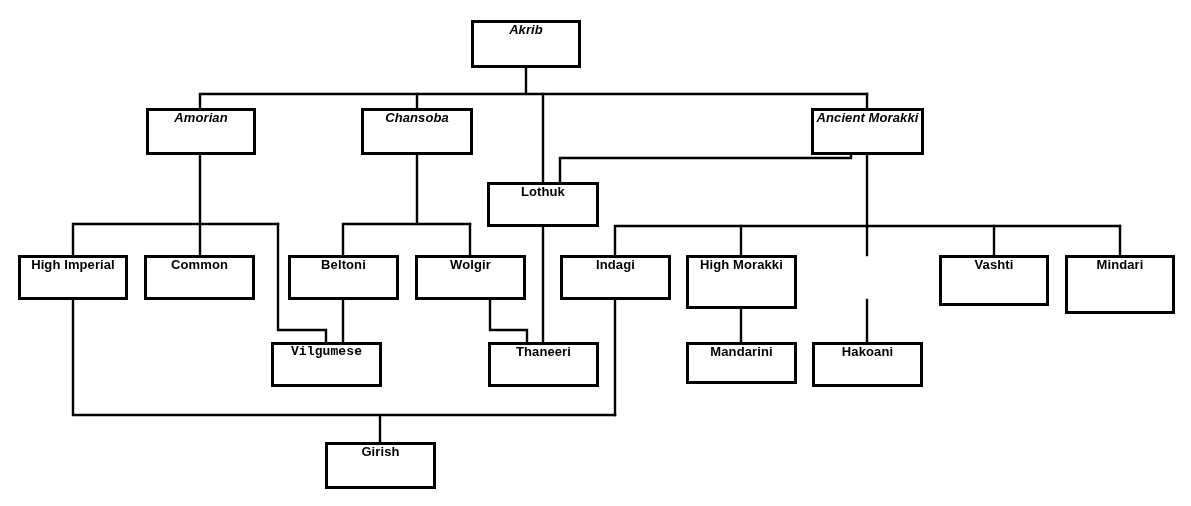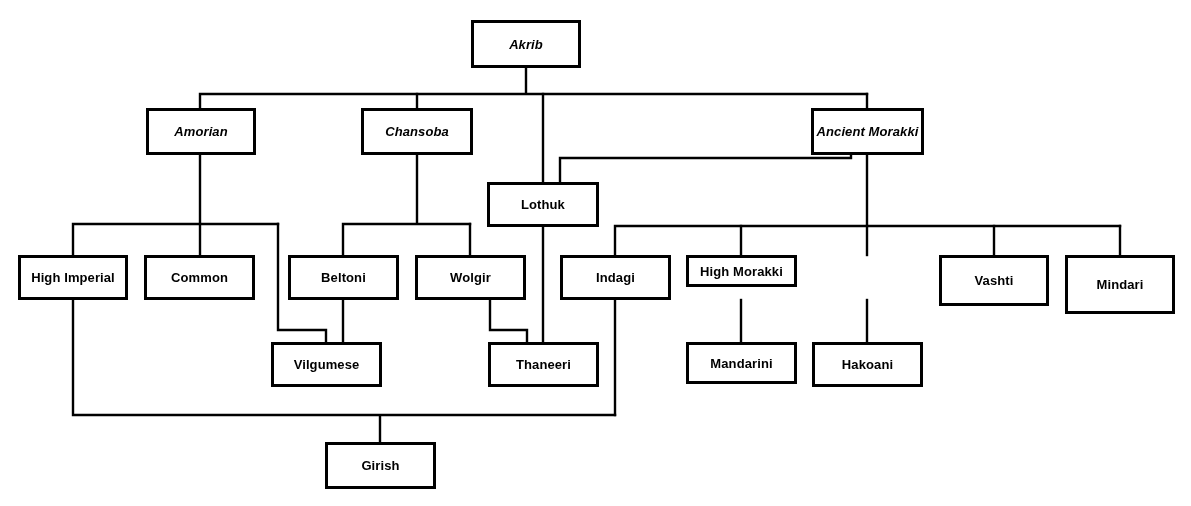--- a/index.html
+++ b/index.html
@@ -10,21 +10,21 @@
     background:#ffffff;
     font-family:"Liberation Sans", sans-serif;
     overflow:hidden;
   }
   #edges{position:absolute;left:0;top:0;width:1191px;height:506px;}
   .node{
     position:absolute;
     box-sizing:border-box;
     background:#ffffff;
     border:3px solid #000000;
-    display:flex;align-items:center;justify-content:center;
+    display:flex;justify-content:center;
     z-index:5;
   }
   .node span{
     font-size:13px;
     font-weight:bold;
     color:#000000;
     line-height:1;
     white-space:nowrap;
     letter-spacing:0.1px;
   }
@@ -81,30 +81,30 @@
     </div>
     <div class="node" style="left: 288px; top: 255px; width: 111px; height: 45px; border-width: 3px; border-color: rgb(0, 0, 0); background: rgb(255, 255, 255);">
       <span>Beltoni</span>
     </div>
     <div class="node" style="left: 415px; top: 255px; width: 111px; height: 45px; border-width: 3px; border-color: rgb(0, 0, 0); background: rgb(255, 255, 255);">
       <span>Wolgir</span>
     </div>
     <div class="node" style="left: 560px; top: 255px; width: 111px; height: 45px; border-width: 3px; border-color: rgb(0, 0, 0); background: rgb(255, 255, 255);">
       <span>Indagi</span>
     </div>
-    <div class="node" style="left: 686px; top: 255px; width: 111px; height: 32px; border-width: 3px; border-color: rgb(0, 0, 0); background: rgb(255, 255, 255);">
+    <div class="node" style="left: 686px; top: 255px; width: 111px; height: 54px; border-width: 3px; border-color: rgb(0, 0, 0); background: rgb(255, 255, 255);">
       <span>High Morakki</span>
     </div>
     <div class="node" style="left: 939px; top: 255px; width: 110px; height: 51px; border-width: 3px; border-color: rgb(0, 0, 0); background: rgb(255, 255, 255);">
       <span>Vashti</span>
     </div>
     <div class="node" style="left: 1065px; top: 255px; width: 110px; height: 59px; border-width: 3px; border-color: rgb(0, 0, 0); background: rgb(255, 255, 255);">
       <span>Mindari</span>
     </div>
-    <div class="node" style="left: 271px; top: 342px; width: 111px; height: 45px; border-width: 3px; border-color: rgb(0, 0, 0); background: rgb(255, 255, 255);">
+    <div class="node" style="left: 271px; top: 342px; width: 111px; height: 45px; border-width: 3px; border-color: rgb(0, 0, 0); background: rgb(255, 255, 255); font-family: Liberation Mono, monospace;">
       <span>Vilgumese</span>
     </div>
     <div class="node" style="left: 488px; top: 342px; width: 111px; height: 45px; border-width: 3px; border-color: rgb(0, 0, 0); background: rgb(255, 255, 255);">
       <span>Thaneeri</span>
     </div>
     <div class="node" style="left: 686px; top: 342px; width: 111px; height: 42px; border-width: 3px; border-color: rgb(0, 0, 0); background: rgb(255, 255, 255);">
       <span>Mandarini</span>
     </div>
     <div class="node" style="left: 812px; top: 342px; width: 111px; height: 45px; border-width: 3px; border-color: rgb(0, 0, 0); background: rgb(255, 255, 255);">
       <span>Hakoani</span>

